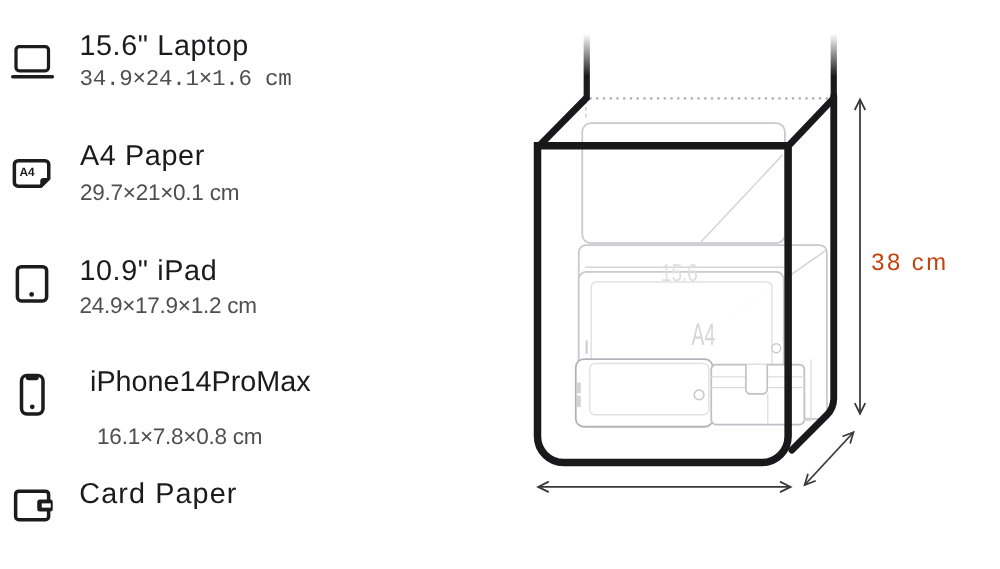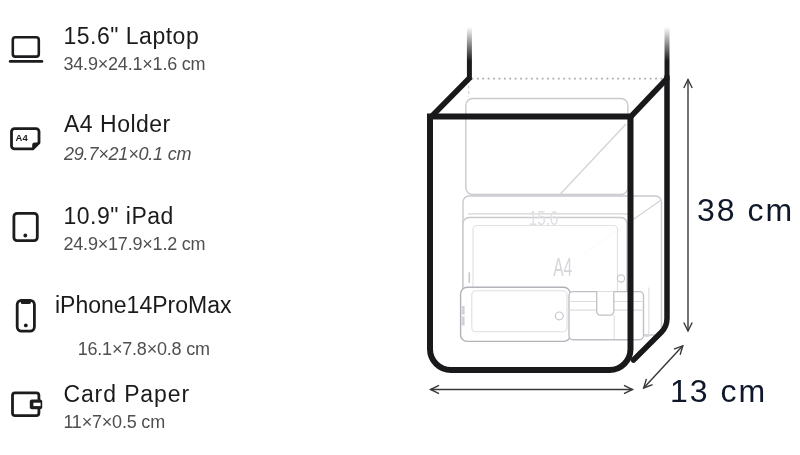--- a/index.html
+++ b/index.html
@@ -1,50 +1,48 @@
 <!DOCTYPE html>
 <html><head>
 <meta charset="utf-8">
 <style>
   html,body{margin:0;padding:0;background:#fff;}
   #stage{position:relative;width:800px;height:455px;overflow:hidden;background:#fff;
          font-family:"Liberation Sans", sans-serif;}
   .t{position:absolute;white-space:nowrap;font-size:23px;line-height:23px;color:#1b1b1d;letter-spacing:0.5px;}
   .s{position:absolute;white-space:nowrap;font-size:18px;line-height:18px;color:#4f4f52;letter-spacing:-0.2px;}
-  .d{position:absolute;white-space:nowrap;font-size:32px;line-height:25px;color:#0f172a;letter-spacing:2.0px;}
+  .d{position:absolute;white-space:nowrap;font-size:19px;line-height:25px;color:#c2410c;letter-spacing:2.0px;}
   svg{position:absolute;left:0;top:0;}
 </style>
 </head>
 <body>
 <div id="stage">
 
   <div class="t" style="left:63.5px;top:25.3px;">15.6" Laptop</div>
 
-  <div class="s" style="left:63.5px;top:55.1px;">34.9×24.1×1.6 cm</div>
+  <div class="s" style="left:63.5px;top:55.1px;font-family:Liberation Mono, monospace;">34.9×24.1×1.6 cm</div>
 
-  <div class="t" style="left:64px;top:112.5px;">A4 Holder</div>
+  <div class="t" style="left:64px;top:112.5px;">A4 Paper</div>
 
-  <div class="s" style="left:64px;top:144.7px;font-style:italic;">29.7×21×0.1 cm</div>
+  <div class="s" style="left:64px;top:144.7px;">29.7×21×0.1 cm</div>
 
   <div class="t" style="left:63.5px;top:204.8px;">10.9" iPad</div>
 
   <div class="s" style="left:63.5px;top:234.7px;">24.9×17.9×1.2 cm</div>
 
-  <div class="t" style="left:55px;top:294.2px;letter-spacing:0;">iPhone14ProMax</div>
+  <div class="t" style="left:72px;top:294.2px;letter-spacing:0;">iPhone14ProMax</div>
 
   <div class="s" style="left:62.7px;top:340px;margin-left:15px;">16.1×7.8×0.8 cm</div>
 
   <div class="t" style="left:63.4px;top:383.4px;letter-spacing:0.9px;">Card Paper</div>
 
-  <div class="s" style="left:63.4px;top:413.1px;">11×7×0.5 cm</div>
 
   <div class="d" style="left:697px;top:197.7px;">38 cm</div>
 
 
-  <div class="d" style="left:670px;top:379px;">13 cm</div>
 
   <svg width="800" height="455" viewBox="0 0 800 455">
     <defs>
       <linearGradient id="fadeL" gradientUnits="userSpaceOnUse" x1="0" y1="27" x2="0" y2="61">
         <stop offset="0" stop-color="#1a1a1c" stop-opacity="0"></stop>
         <stop offset="1" stop-color="#1a1a1c" stop-opacity="1"></stop>
       </linearGradient>
       <marker id="ah" markerUnits="userSpaceOnUse" markerWidth="22" markerHeight="22" viewBox="-11 -11 22 22" refX="0" refY="0" orient="auto">
         <path d="M-8.5,-4.2 L0,0 L-8.5,4.2" fill="none" stroke="#38383b" stroke-width="1.4"></path>
       </marker>

